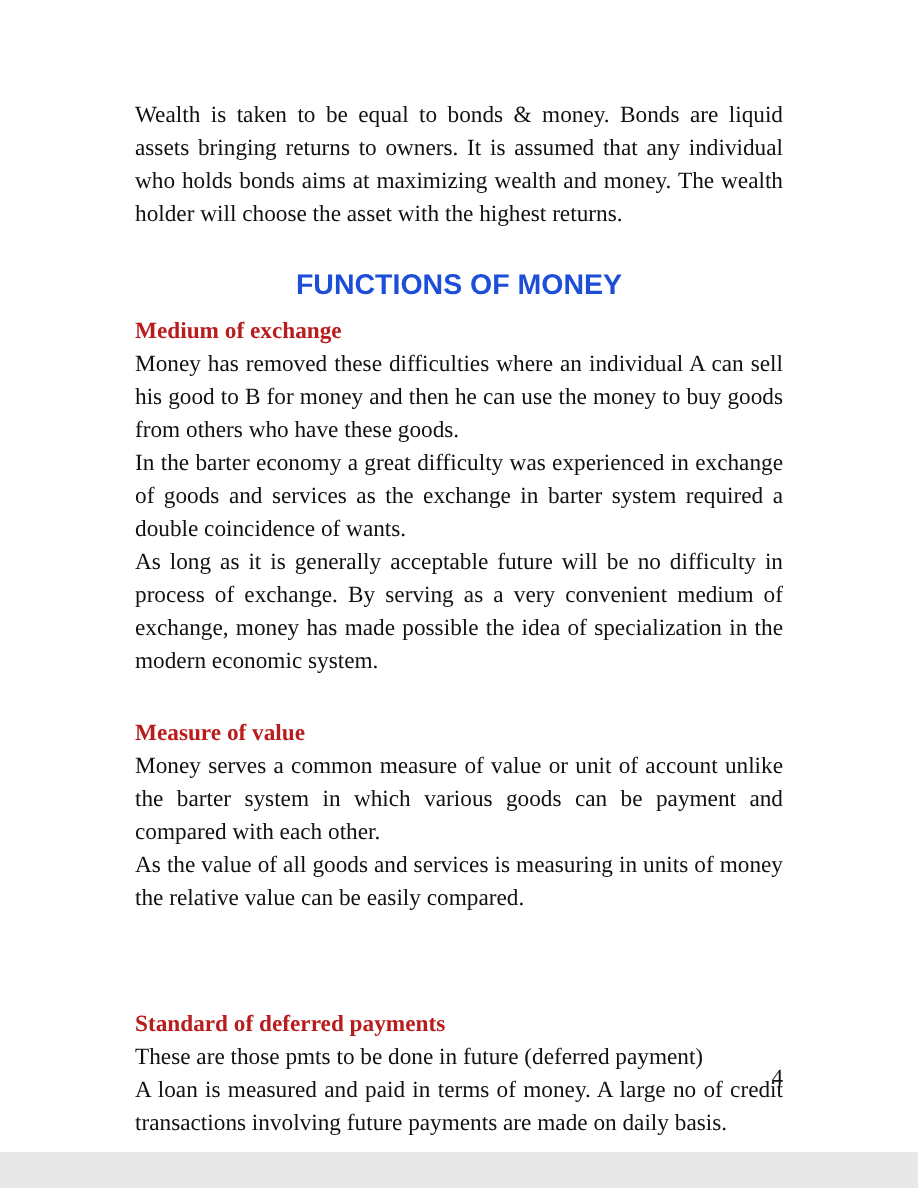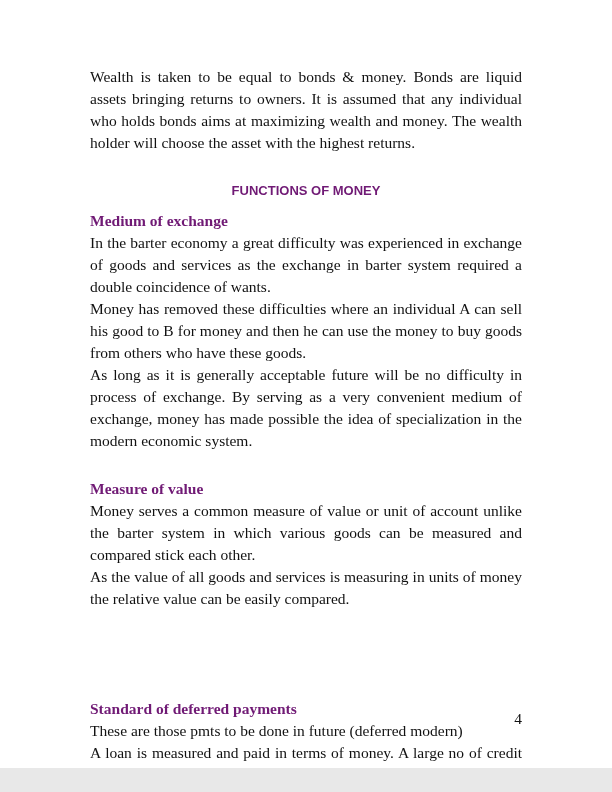--- a/index.html
+++ b/index.html
@@ -23,40 +23,40 @@
     padding: 66px 90px 0 90px;
   }
   p {
     margin: 0;
     text-align: justify;
     line-height: 22px;
   }
   .doc-title {
     font-family: "Liberation Sans", sans-serif;
     font-weight: bold;
-    font-size: 13px;
+    font-size: 19px;
     text-align: center;
     margin-top: 26px;
     line-height: 22px;
-    color: #701a75;
+    color: #1d4ed8;
   }
   .section-heading {
     font-weight: bold;
     text-align: left;
     line-height: 22px;
-    color: #701a75;
+    color: #b91c1c;
   }
   .section--first .section-heading {
     margin-top: 8px;
   }
   .section--gap-md .section-heading {
     margin-top: 26px;
   }
   .section--gap-xl .section-heading {
-    margin-top: 88px;
+    margin-top: 62px;
   }
   .page-number {
     position: absolute;
     right: 90px;
     bottom: 40px;
     font-size: 15.5px;
     line-height: 18px;
     color: #111111;
   }
 </style>
@@ -65,34 +65,34 @@
 
 <div class="page">
   <div class="content">
 
     <p>Wealth is taken to be equal to bonds &amp; money. Bonds are liquid assets bringing returns to owners. It is assumed that any individual who holds bonds aims at maximizing wealth and money. The wealth holder will choose the asset with the highest returns.</p>
 
     <div class="doc-title">FUNCTIONS OF MONEY</div>
 
     <div class="section section--first">
       <div class="section-heading">Medium of exchange</div>
+      <p>Money has removed these difficulties where an individual A can sell his good to B for money and then he can use the money to buy goods from others who have these goods.</p>
       <p>In the barter economy a great difficulty was experienced in exchange of goods and services as the exchange in barter system required a double coincidence of wants.</p>
-      <p>Money has removed these difficulties where an individual A can sell his good to B for money and then he can use the money to buy goods from others who have these goods.</p>
       <p>As long as it is generally acceptable future will be no difficulty in process of exchange. By serving as a very convenient medium of exchange, money has made possible the idea of specialization in the modern economic system.</p>
     </div>
 
     <div class="section section--gap-md">
       <div class="section-heading">Measure of value</div>
-      <p>Money serves a common measure of value or unit of account unlike the barter system in which various goods can be measured and compared stick each other.</p>
+      <p>Money serves a common measure of value or unit of account unlike the barter system in which various goods can be payment and compared with each other.</p>
       <p>As the value of all goods and services is measuring in units of money the relative value can be easily compared.</p>
     </div>
 
     <div class="section section--gap-xl">
       <div class="section-heading">Standard of deferred payments</div>
-      <p>These are those pmts to be done in future (deferred modern)</p>
+      <p>These are those pmts to be done in future (deferred payment)</p>
       <p>A loan is measured and paid in terms of money. A large no of credit transactions involving future payments are made on daily basis.</p>
 
     </div>
 
   </div>
 
   <div class="page-number">4</div>
 </div>
 
 </body></html>

